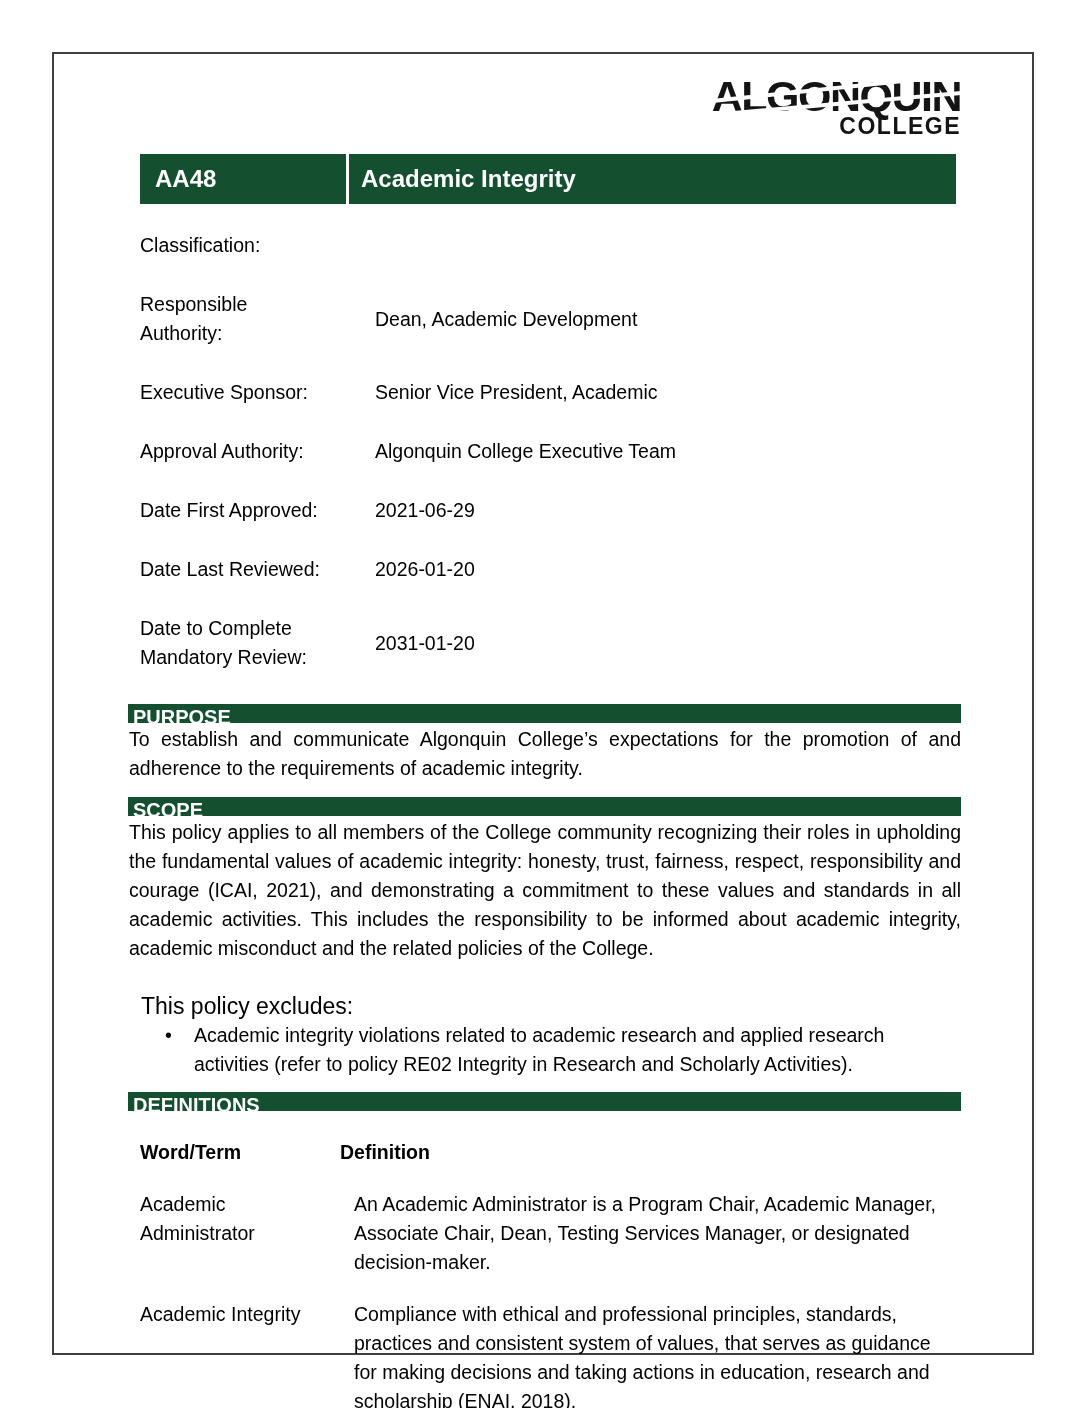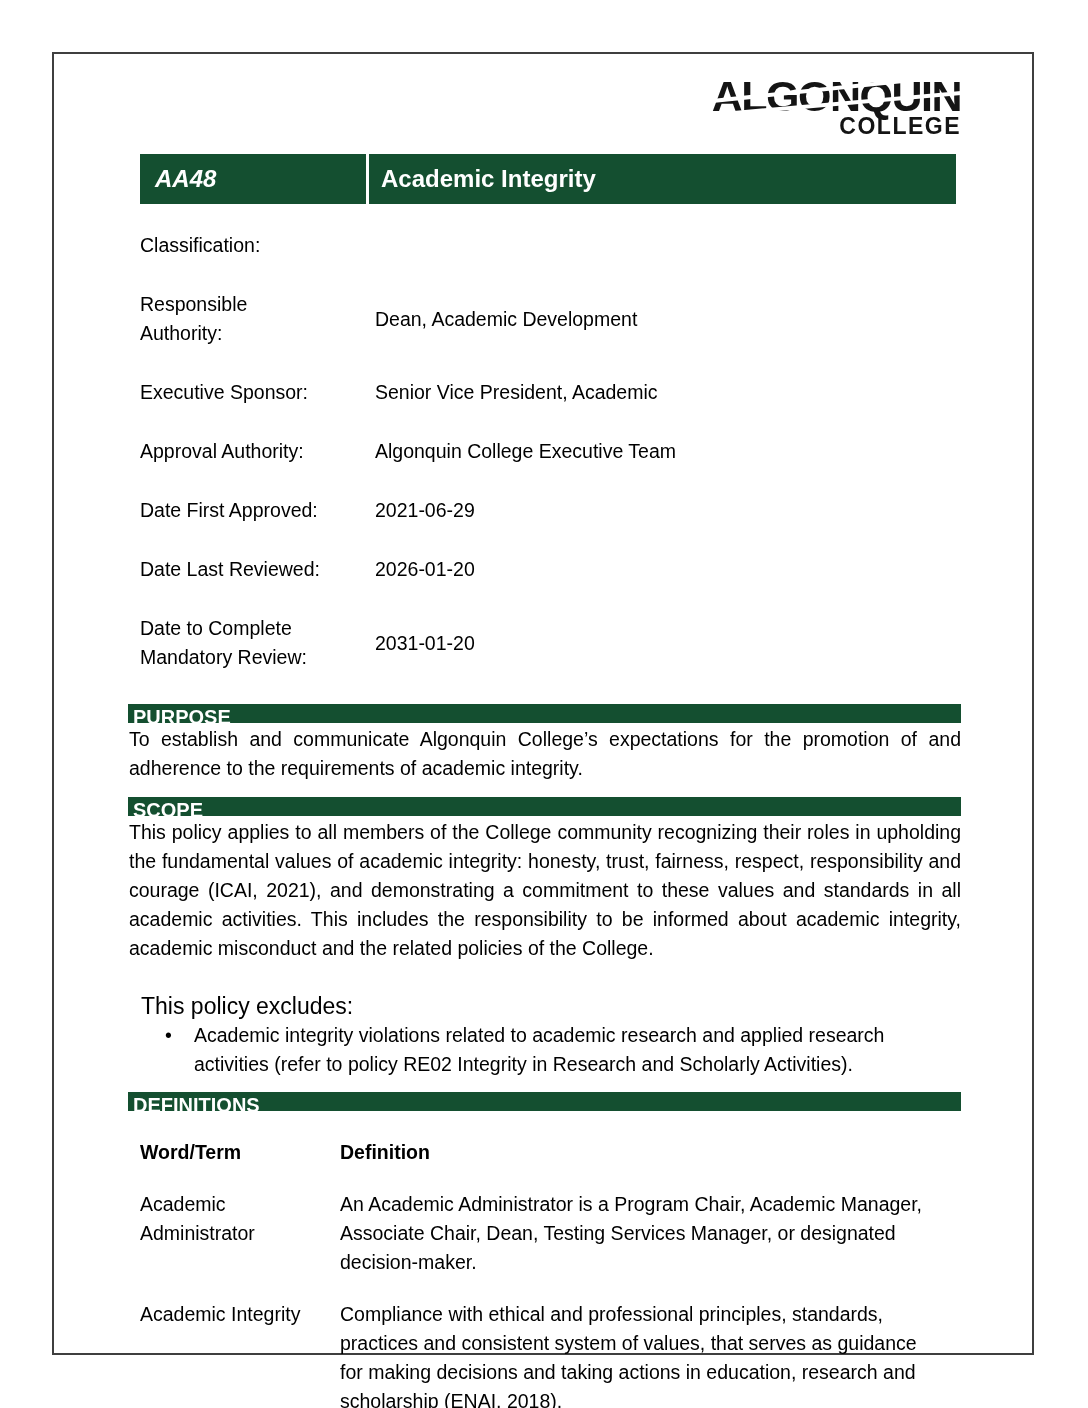--- a/index.html
+++ b/index.html
@@ -76,21 +76,21 @@
     height: 50px;
   }
   .title-cell {
     background: #144f30;
     color: #ffffff;
     font-weight: bold;
     font-size: 24px;
     display: flex;
     align-items: center;
   }
-  .title-code  { width: 226px; padding-left: 15px; box-sizing: border-box; font-style: italic; }
+  .title-code  { width: 206px; padding-left: 15px; box-sizing: border-box; }
   .title-gap   { width: 3px; background: #ffffff; }
   .title-title { flex: 1; padding-left: 12px; }
 
   .meta-table {
     margin-top: 10px;
     font-size: 19.5px;
     line-height: 29px;
   }
   .meta-row {
     display: grid;
@@ -143,21 +143,21 @@
     margin: 27px 0 0 12px;
     font-size: 19.5px;
     line-height: 29px;
   }
   .def-row {
     display: grid;
     grid-template-columns: 200px 1fr;
     column-gap: 0;
   }
   .def-header { font-weight: bold; }
-  .def-row + .def-row { margin-top: 23px; }
+  .def-row + .def-row { margin-top: 23px; gap: 14px; }
   .def-body { padding-right: 22px; }
 </style>
 </head>
 <body>
 
 <div class="canvas">
   <div class="page">
     <div class="content">
 
       <div class="logo">

